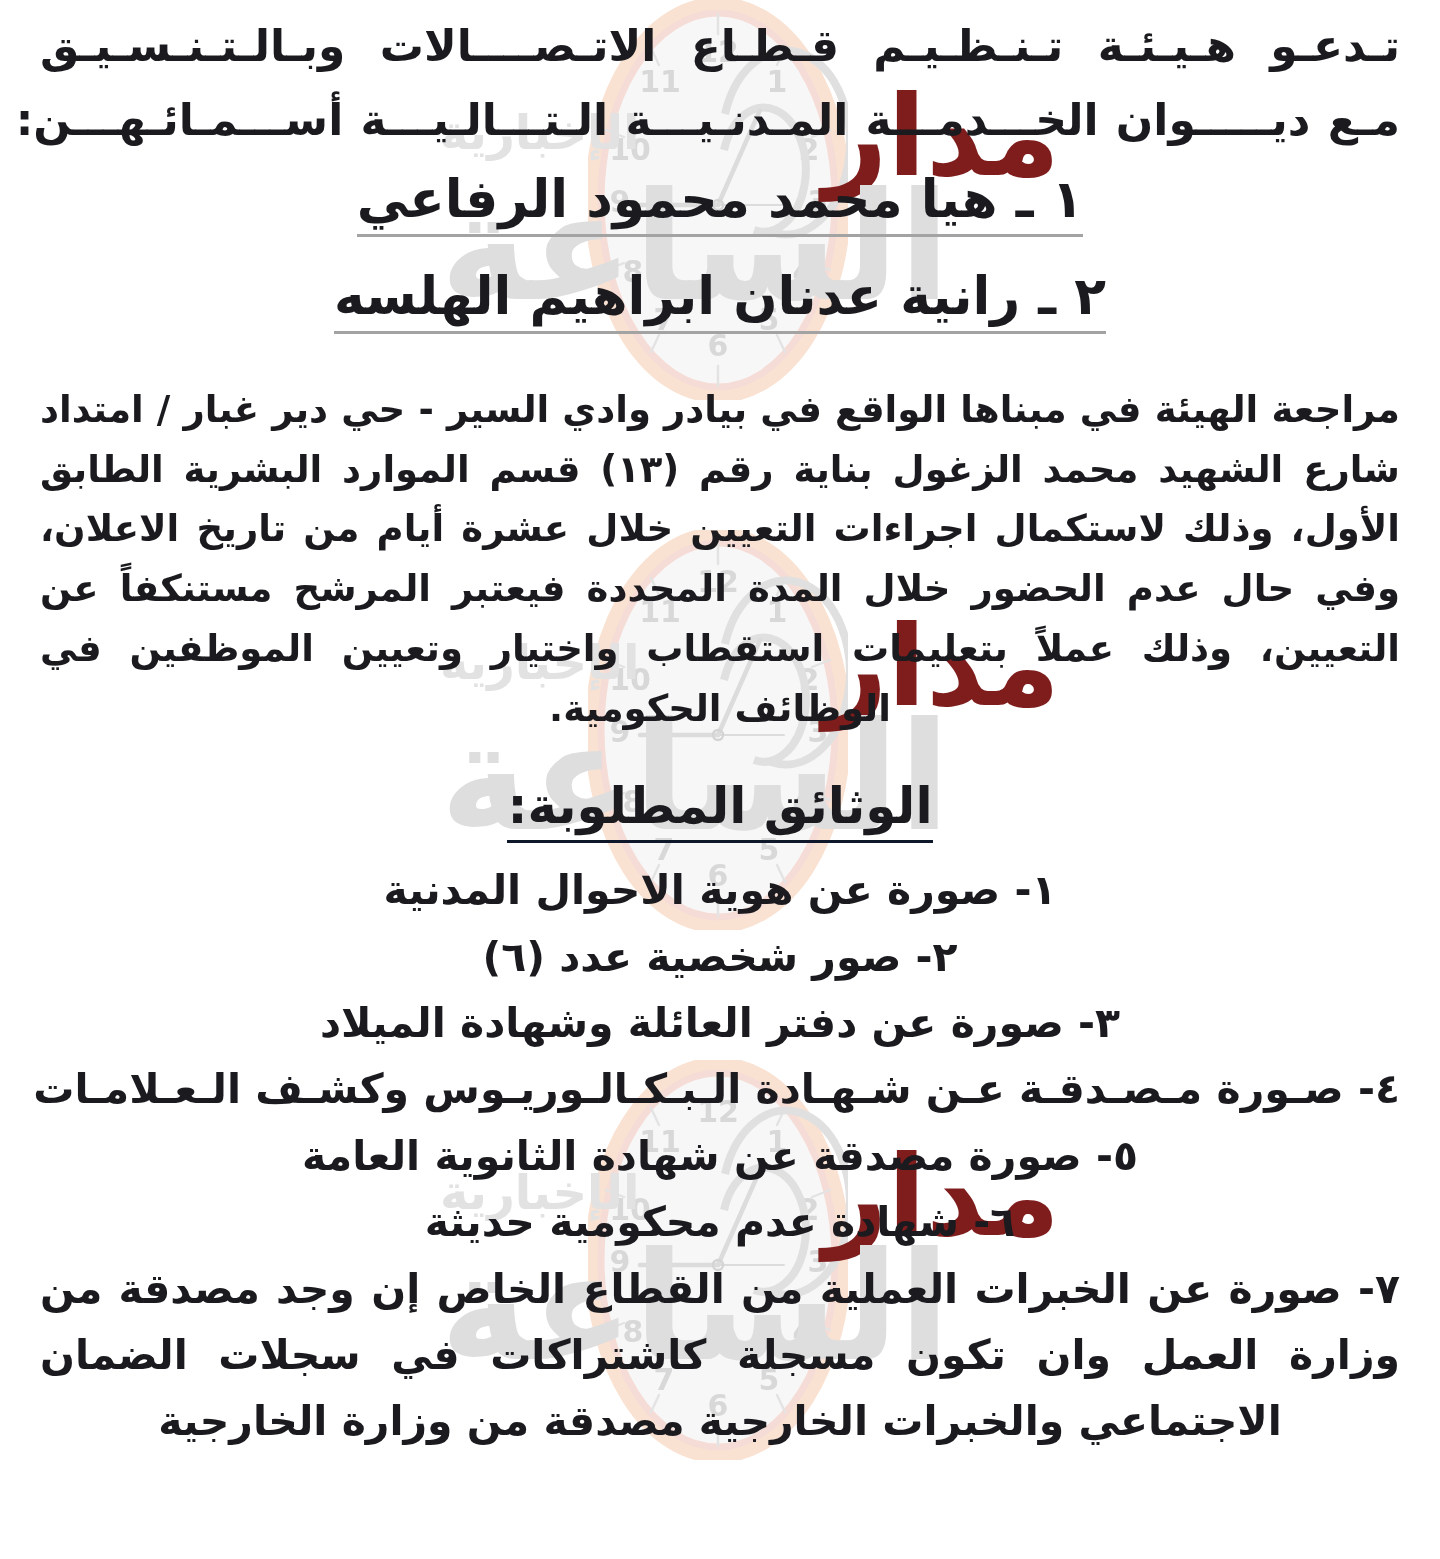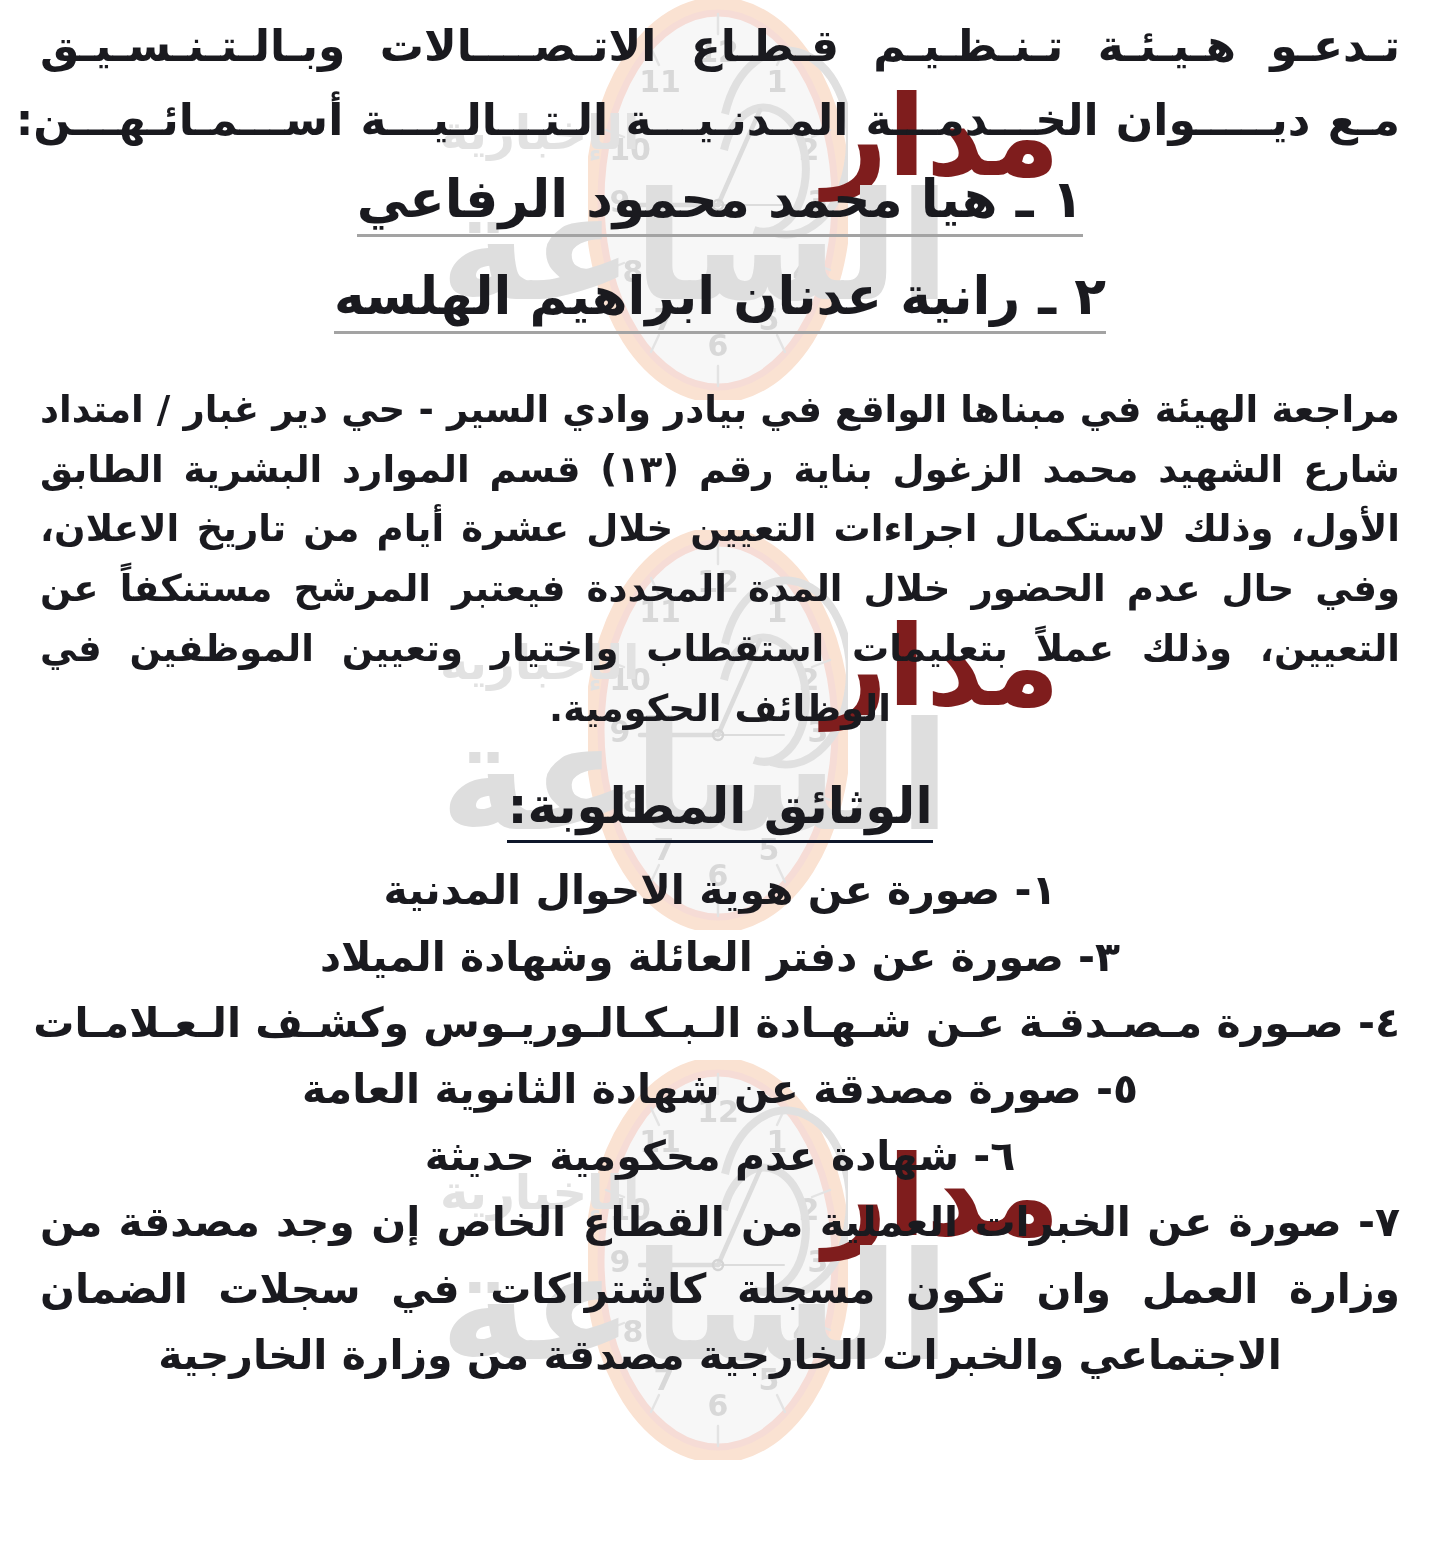--- a/index.html
+++ b/index.html
@@ -313,20 +313,21 @@
 
   <div class="name n1"><span class="u">١ ـ هيا محمد محمود الرفاعي</span></div>
   <div class="name n2"><span class="u">٢ ـ رانية عدنان ابراهيم الهلسه</span></div>
 
   <p class="para">مراجعة الهيئة في مبناها الواقع في بيادر وادي السير - حي دير غبار / امتداد شارع الشهيد محمد الزغول بناية رقم (١٣) قسم الموارد البشرية الطابق الأول، وذلك لاستكمال اجراءات التعيين خلال عشرة أيام من تاريخ الاعلان، وفي حال عدم الحضور خلال المدة المحددة فيعتبر المرشح مستنكفاً عن التعيين، وذلك عملاً بتعليمات استقطاب واختيار وتعيين الموظفين في الوظائف الحكومية.</p>
 
   <div class="docs-heading"><span class="u">الوثائق المطلوبة:</span></div>
 
   <ul class="docs">
     <li>١- صورة عن هوية الاحوال المدنية</li>
+    <li>٢- صور شخصية عدد (٦)</li>
     <li>٣- صورة عن دفتر العائلة وشهادة الميلاد</li>
     <li class="wide">٤- صـورة مـصـدقـة عـن شـهـادة الـبـكـالـوريـوس وكشـف الـعـلامـات</li>
     <li>٥- صورة مصدقة عن شهادة الثانوية العامة</li>
     <li>٦- شهادة عدم محكومية حديثة</li>
     <li class="block">٧- صورة عن الخبرات العملية من القطاع الخاص إن وجد مصدقة من وزارة العمل وان تكون مسجلة كاشتراكات في سجلات الضمان الاجتماعي والخبرات الخارجية مصدقة من وزارة الخارجية</li>
   </ul>
 
 </div>
 
 </body></html>

